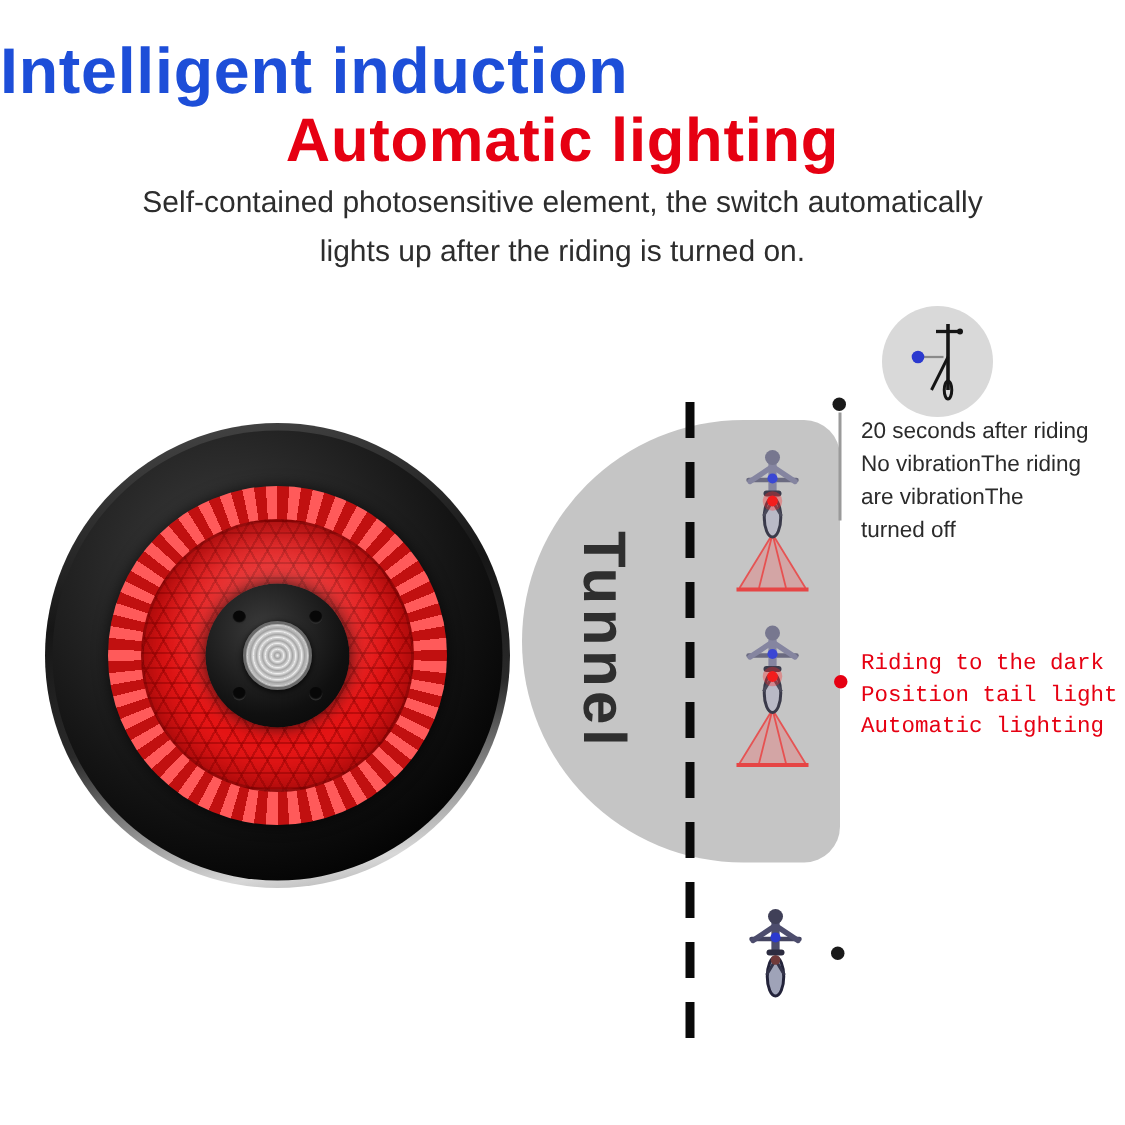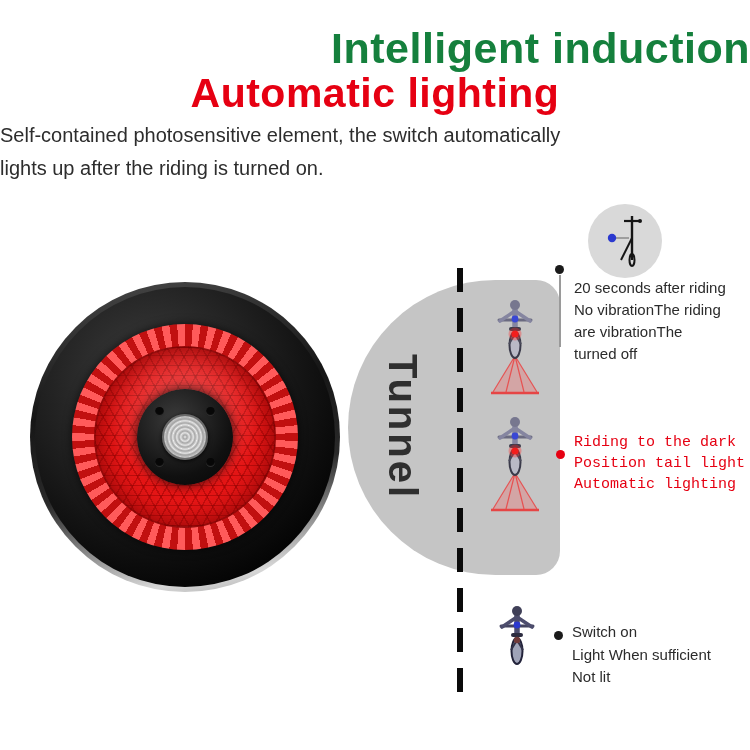--- a/index.html
+++ b/index.html
@@ -1,24 +1,24 @@
 <!DOCTYPE html>
 <html><head>
 <meta charset="utf-8">
 <style>
   html,body{margin:0;padding:0;background:#fff;}
   body{width:750px;height:750px;font-family:"Liberation Sans",sans-serif;position:relative;overflow:hidden;}
   .page{position:absolute;inset:0;background:#fff;}
 
   
-  .title{position:absolute;top:24px;left:0;width:100%;text-align:right;
-         font-size:43px;font-weight:600;color:#15803d;letter-spacing:0.5px;}
+  .title{position:absolute;top:24px;left:0;width:100%;text-align:left;
+         font-size:43px;font-weight:600;color:#1d4ed8;letter-spacing:0.5px;}
   .subtitle{position:absolute;top:70px;left:0;width:100%;text-align:center;
          font-size:41px;font-weight:600;color:#e60012;letter-spacing:0.5px;}
-  .desc{position:absolute;top:119px;left:0;width:100%;
+  .desc{position:absolute;top:119px;left:0;width:100%;text-align:center;
          font-size:20px;color:#2d2d2d;line-height:33px;}
 
   
   .light{position:absolute;left:30px;top:282px;width:310px;height:310px;}
   .light-rim{position:absolute;inset:0;border-radius:50%;
          background:linear-gradient(170deg,#4a4a4a 0%,#161616 38%,#2a2a2a 62%,#d8d8d8 90%,#9a9a9a 100%);}
   .light-body{position:absolute;inset:5px;border-radius:50%;
          background:radial-gradient(circle at 38% 30%,#3d3d3d 0%,#141414 55%,#000 85%);}
   .reflector{position:absolute;inset:42px;border-radius:50%;
          background:repeating-conic-gradient(#c11010 0deg 4deg,#ff5a5a 4deg 8deg);
@@ -176,19 +176,14 @@
     <div>20 seconds after riding</div>
     <div>No vibrationThe riding</div>
     <div>are vibrationThe</div>
     <div>turned off</div>
   </div>
   <div class="ann a2">
     <div>Riding to the dark</div>
     <div>Position tail light</div>
     <div>Automatic lighting</div>
   </div>
-  <div class="ann a3">
-    <div>Switch on</div>
-    <div>Light When sufficient</div>
-    <div>Not lit</div>
-  </div>
 
 </div>
 
 </body></html>

